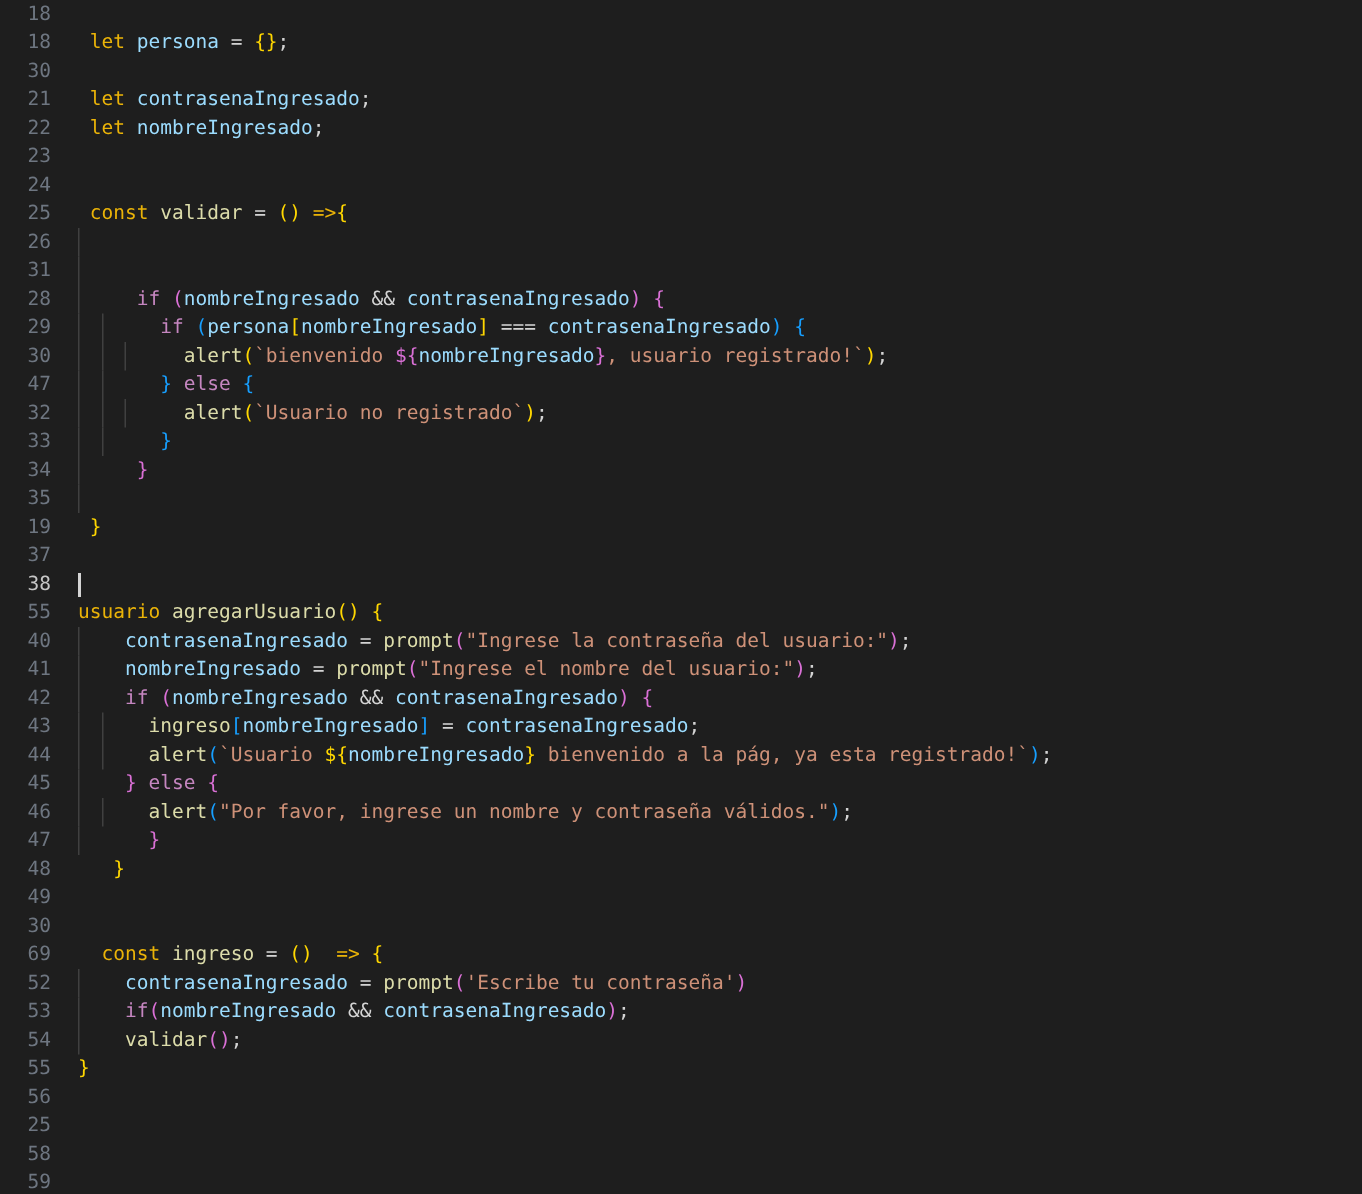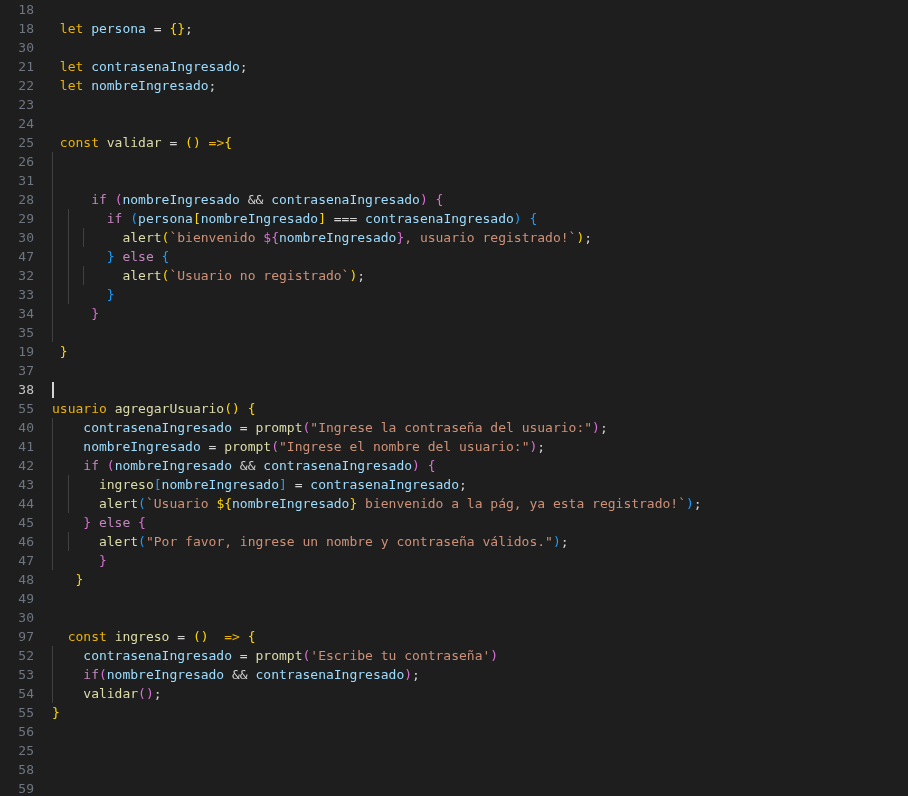--- a/index.html
+++ b/index.html
@@ -116,21 +116,21 @@
     <div class="line" style="top: 437px; position: absolute;"><span class="lnum">41</span><span class="guide" style="left: 52px;"></span><span class="code"><span class="op">    </span><span class="var">nombreIngresado</span><span class="op"> = </span><span class="fn">prompt</span><span class="bp">(</span><span class="str">"Ingrese el nombre del usuario:"</span><span class="bp">)</span><span class="op">;</span></span></div>
     <div class="line" style="top: 456px; position: absolute;"><span class="lnum">42</span><span class="guide" style="left: 52px;"></span><span class="code"><span class="op">    </span><span class="ctrl">if</span><span class="op"> </span><span class="bp">(</span><span class="var">nombreIngresado</span><span class="op"> &amp;&amp; </span><span class="var">contrasenaIngresado</span><span class="bp">)</span><span class="op"> </span><span class="bp">{</span></span></div>
     <div class="line" style="top: 475px; position: absolute;"><span class="lnum">43</span><span class="guide" style="left: 52px;"></span><span class="guide" style="left: 67.64px;"></span><span class="code"><span class="op">      </span><span class="fn">ingreso</span><span class="bb">[</span><span class="var">nombreIngresado</span><span class="bb">]</span><span class="op"> = </span><span class="var">contrasenaIngresado</span><span class="op">;</span></span></div>
     <div class="line" style="top: 494px; position: absolute;"><span class="lnum">44</span><span class="guide" style="left: 52px;"></span><span class="guide" style="left: 67.64px;"></span><span class="code"><span class="op">      </span><span class="fn">alert</span><span class="bb">(</span><span class="str">`Usuario </span><span class="by">${</span><span class="var">nombreIngresado</span><span class="by">}</span><span class="str"> bienvenido a la pág, ya esta registrado!`</span><span class="bb">)</span><span class="op">;</span></span></div>
     <div class="line" style="top: 513px; position: absolute;"><span class="lnum">45</span><span class="guide" style="left: 52px;"></span><span class="code"><span class="op">    </span><span class="bp">}</span><span class="op"> </span><span class="ctrl">else</span><span class="op"> </span><span class="bp">{</span></span></div>
     <div class="line" style="top: 532px; position: absolute;"><span class="lnum">46</span><span class="guide" style="left: 52px;"></span><span class="guide" style="left: 67.64px;"></span><span class="code"><span class="op">      </span><span class="fn">alert</span><span class="bb">(</span><span class="str">"Por favor, ingrese un nombre y contraseña válidos."</span><span class="bb">)</span><span class="op">;</span></span></div>
     <div class="line" style="top: 551px; position: absolute;"><span class="lnum">47</span><span class="guide" style="left: 52px;"></span><span class="code"><span class="op">      </span><span class="bp">}</span></span></div>
     <div class="line" style="top: 570px; position: absolute;"><span class="lnum">48</span><span class="code"><span class="op">   </span><span class="by">}</span></span></div>
     <div class="line" style="top: 589px; position: absolute;"><span class="lnum">49</span><span class="code"></span></div>
     <div class="line" style="top: 608px; position: absolute;"><span class="lnum">30</span><span class="code"></span></div>
-    <div class="line" style="top: 627px; position: absolute;"><span class="lnum">97</span><span class="code"><span class="op">  </span><span class="kw">const</span><span class="op"> </span><span class="fn">ingreso</span><span class="op"> = </span><span class="by">()</span><span class="op">  </span><span class="kw">=&gt;</span><span class="op"> </span><span class="by">{</span></span></div>
+    <div class="line" style="top: 627px; position: absolute;"><span class="lnum">69</span><span class="code"><span class="op">  </span><span class="kw">const</span><span class="op"> </span><span class="fn">ingreso</span><span class="op"> = </span><span class="by">()</span><span class="op">  </span><span class="kw">=&gt;</span><span class="op"> </span><span class="by">{</span></span></div>
     <div class="line" style="top: 646px; position: absolute;"><span class="lnum">52</span><span class="guide" style="left: 52px;"></span><span class="code"><span class="op">    </span><span class="var">contrasenaIngresado</span><span class="op"> = </span><span class="fn">prompt</span><span class="bp">(</span><span class="str">'Escribe tu contraseña'</span><span class="bp">)</span></span></div>
     <div class="line" style="top: 665px; position: absolute;"><span class="lnum">53</span><span class="guide" style="left: 52px;"></span><span class="code"><span class="op">    </span><span class="ctrl">if</span><span class="bp">(</span><span class="var">nombreIngresado</span><span class="op"> &amp;&amp; </span><span class="var">contrasenaIngresado</span><span class="bp">)</span><span class="op">;</span></span></div>
     <div class="line" style="top: 684px; position: absolute;"><span class="lnum">54</span><span class="guide" style="left: 52px;"></span><span class="code"><span class="op">    </span><span class="fn">validar</span><span class="bp">()</span><span class="op">;</span></span></div>
     <div class="line" style="top: 703px; position: absolute;"><span class="lnum">55</span><span class="code"><span class="by">}</span></span></div>
     <div class="line" style="top: 722px; position: absolute;"><span class="lnum">56</span><span class="code"></span></div>
     <div class="line" style="top: 741px; position: absolute;"><span class="lnum">25</span><span class="code"></span></div>
     <div class="line" style="top: 760px; position: absolute;"><span class="lnum">58</span><span class="code"></span></div>
     <div class="line" style="top: 779px; position: absolute;"><span class="lnum">59</span><span class="code"></span></div>
   </div>
 

